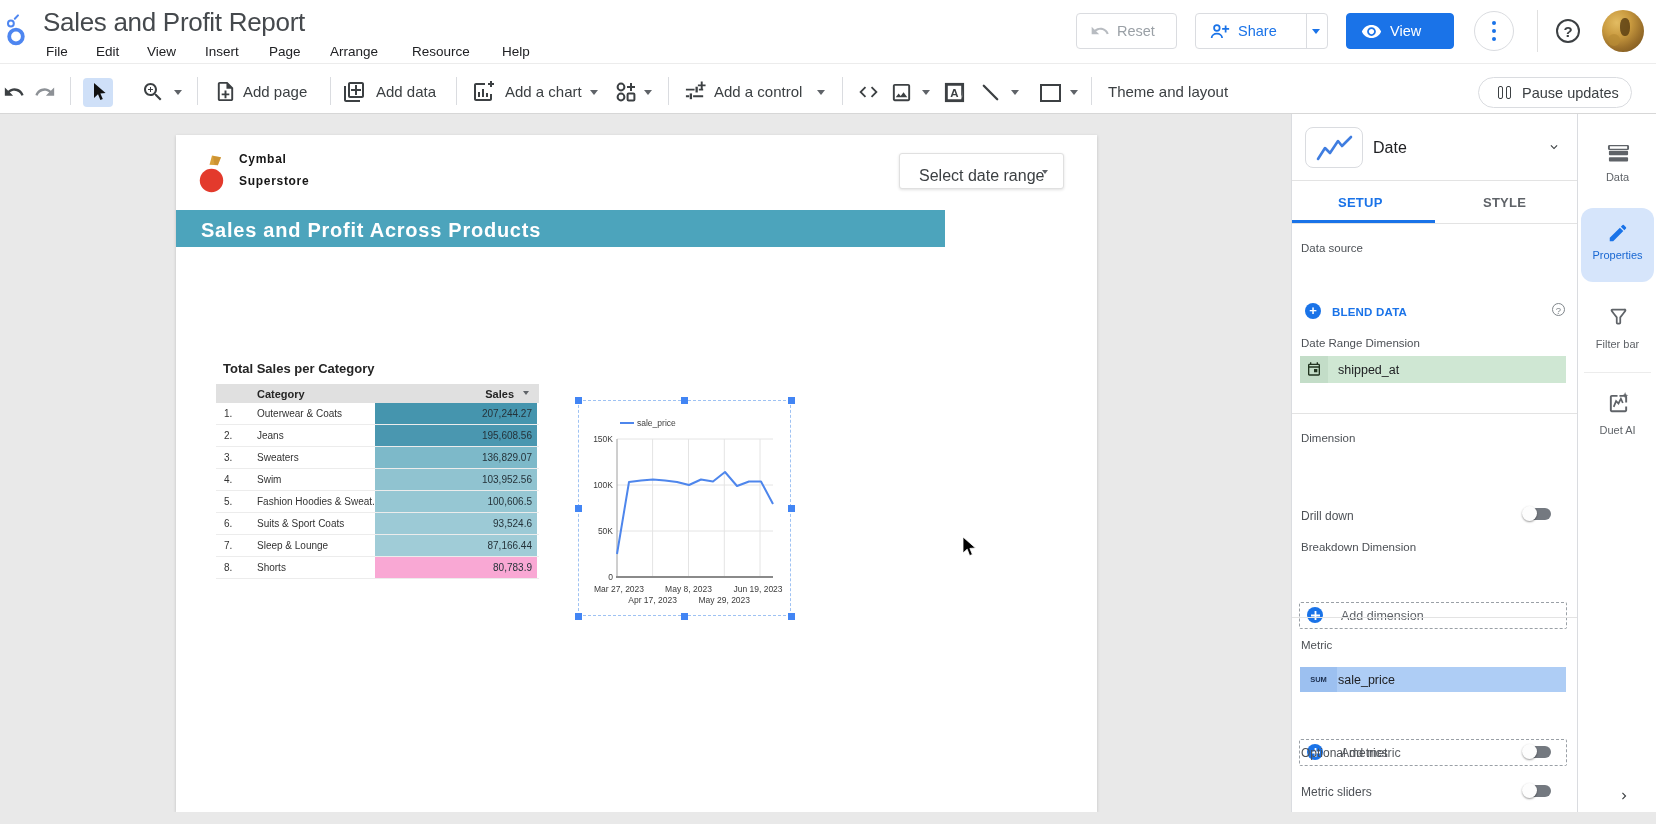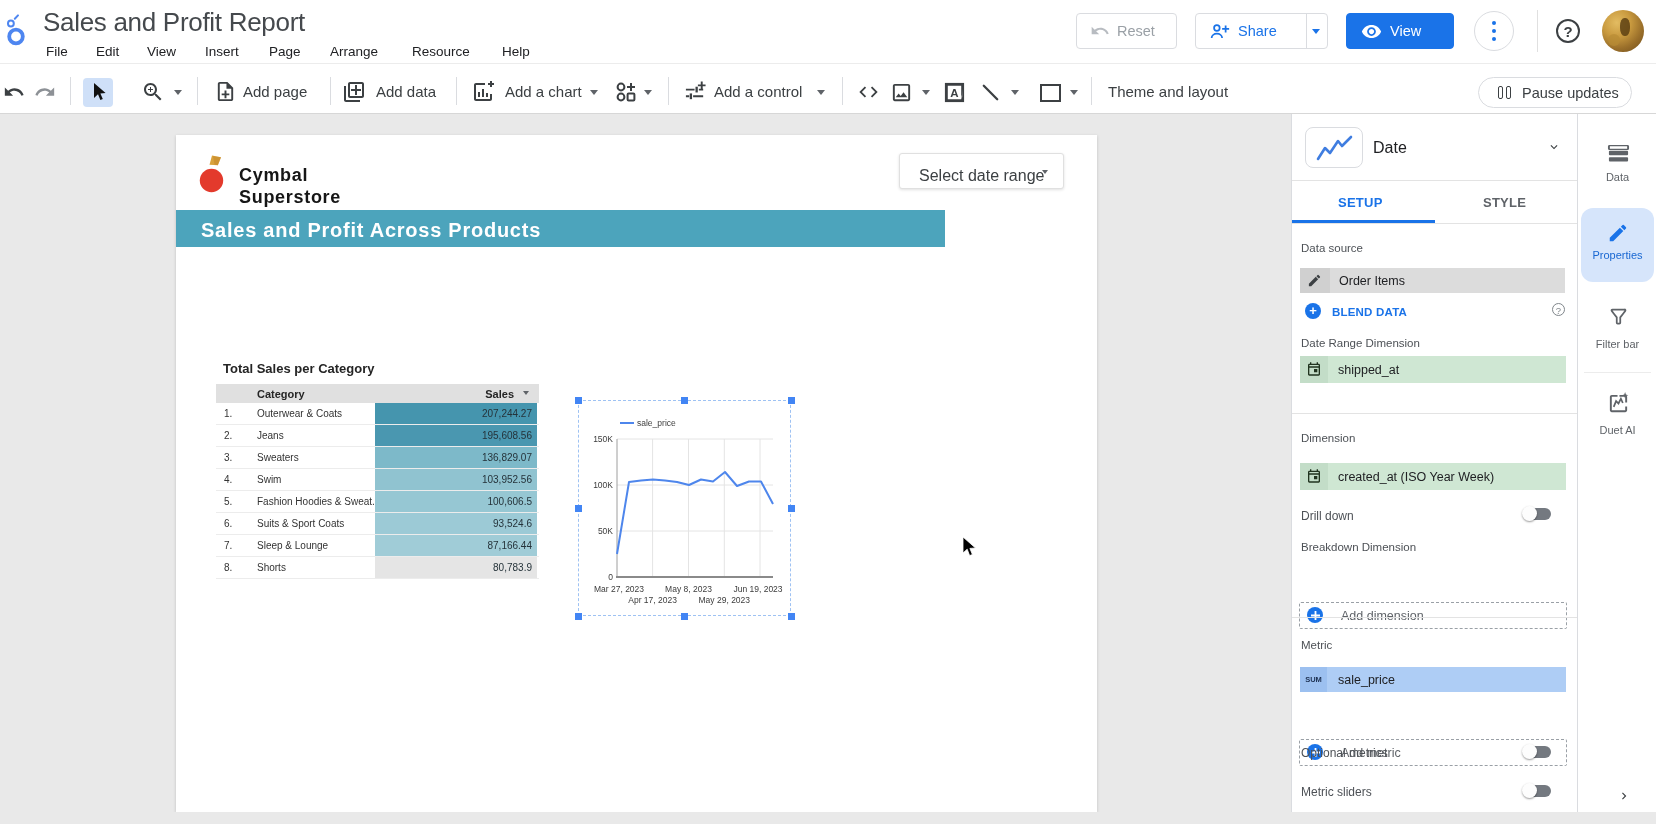--- a/index.html
+++ b/index.html
@@ -214,21 +214,21 @@
   </div>
 </div>
 <div id="canvas">
  <div id="page">
 
   <svg class="abs" style="left:20px;top:17px" width="32" height="42" viewBox="0 0 32 42">
     <polygon points="13.5,12.8 16,3.6 25,5.2 21.8,13.2" fill="#d9a23c"></polygon>
     <polygon points="17,4.2 25,5.2 21.8,13.2 18.5,12.6" fill="#c5892b" opacity="0.6"></polygon>
     <circle cx="15.5" cy="28.5" r="11.7" fill="#e33a2c"></circle>
   </svg>
-  <div class="abs" style="left:63px;top:29px;font-size:18px;font-weight:bold;color:#161616;line-height:22px;letter-spacing:0.7px;">Cymbal<br>Superstore</div>
+  <div class="abs" style="left:63px;top:13px;font-size:12px;font-weight:bold;color:#161616;line-height:22px;letter-spacing:0.7px;">Cymbal<br>Superstore</div>
 
   <div class="abs" style="left:723px;top:18px;width:165px;height:36px;background:#fff;border:1px solid #e0e0e0;border-radius:3px;box-shadow:0 1px 3px rgba(0,0,0,0.12);">
     <div class="abs" style="left:19px;top:13px;font-size:16px;color:#3c4043;">Select date range</div>
     <div class="caret" style="left:142px;top:16px;border-left-width:3px;border-right-width:3px;border-top-width:4px;"></div>
   </div>
   <div id="tealband">
         <span>Sales and Profit Across Products</span>
       </div>
 
   <div id="tbltitle">Total Sales per Category</div>
@@ -283,21 +283,21 @@
     <div class="trow">
           <span class="tnum">7.</span>
           <span class="tname">Sleep &amp; Lounge</span>
           <div class="tbar" style="background:#a0ccd7">
             <span class="tval">87,166.44</span>
           </div>
         </div>
     <div class="trow">
           <span class="tnum">8.</span>
           <span class="tname">Shorts</span>
-          <div class="tbar" style="background:#e5e5e5">
+          <div class="tbar" style="background:#f9a8d4">
             <span class="tval">80,783.9</span>
           </div>
         </div>
   </div>
 
   <div id="sel">
     <svg class="abs" style="left:0;top:0" width="211" height="214" viewBox="0 0 211 214">
 
       <line x1="41" y1="22" x2="55" y2="22" stroke="#4e86ec" stroke-width="2"></line>
       <text x="58" y="25" font-size="8.5" fill="#424242" font-family="Liberation Sans">sale_price</text>
@@ -359,72 +359,56 @@
       <path d="M7.41 8.59 12 13.17l4.59-4.58L18 10l-6 6-6-6z" fill="#3c4043"></path>
     </svg>
   <div class="pdivider" style="top:66px"></div>
 
   <div class="abs" style="left:46px;top:81px;font-size:13px;font-weight:bold;color:#1a73e8;letter-spacing:.25px;">SETUP</div>
   <div class="abs" style="left:191px;top:81px;font-size:13px;font-weight:bold;color:#5f6368;letter-spacing:.25px;">STYLE</div>
   <div class="abs" style="left:0;top:106px;width:143px;height:3px;background:#1a73e8;"></div>
   <div class="pdivider" style="top:109px"></div>
 
   <div class="plabel" style="top:128px">Data source</div>
-  <div class="abs" style="left:8px;top:154px;width:265px;height:25px;background:#dcdcdc;">
-    <div class="abs" style="left:0;top:0;width:30px;height:25px;background:#d0d0d0;">
-      <svg class="abs" style="left:7px;top:5px" width="15" height="15" viewBox="0 0 24 24">
-          <path d="M3 17.25V21h3.75L17.81 9.94l-3.75-3.75L3 17.25zM20.71 7.04c.39-.39.39-1.02 0-1.41l-2.34-2.34a.9959.9959 0 0 0-1.41 0l-1.83 1.83 3.75 3.75 1.83-1.83z" fill="#3c4043"></path>
-        </svg>
-    </div>
-    <div class="abs" style="left:39px;top:6px;font-size:12.5px;color:#202124;">Order Items</div>
-  </div>
   <div class="plus" style="left:13px;top:189px;">+</div>
   <div class="abs" style="left:40px;top:192px;font-size:11.5px;font-weight:bold;color:#1a73e8;letter-spacing:.2px;">BLEND DATA</div>
   <div class="abs" style="left:260px;top:189px;width:13px;height:13px;border:1.3px solid #80868b;border-radius:50%;text-align:center;font-size:9.5px;color:#80868b;line-height:13px;">?</div>
 
   <div class="plabel" style="top:223px">Date Range Dimension</div>
   <div class="gfield" style="top:242px">
     <div class="gico">
         <svg class="abs" style="left:6px;top:5px" width="16" height="16" viewBox="0 0 24 24">
           <path d="M19 4h-1V2h-2v2H8V2H6v2H5c-1.1 0-2 .9-2 2v14c0 1.1.9 2 2 2h14c1.1 0 2-.9 2-2V6c0-1.1-.9-2-2-2zm0 16H5V10h14v10zM5 8V6h14v2H5zm7 4h5v5h-5z" fill="#20331f"></path>
         </svg>
       </div>
     <div class="gtext">shipped_at</div>
   </div>
   <div class="pdivider" style="top:299px"></div>
 
   <div class="plabel" style="top:318px">Dimension</div>
-  <div class="gfield" style="top:349px">
-    <div class="gico">
-        <svg class="abs" style="left:6px;top:5px" width="16" height="16" viewBox="0 0 24 24">
-          <path d="M19 4h-1V2h-2v2H8V2H6v2H5c-1.1 0-2 .9-2 2v14c0 1.1.9 2 2 2h14c1.1 0 2-.9 2-2V6c0-1.1-.9-2-2-2zm0 16H5V10h14v10zM5 8V6h14v2H5zm7 4h5v5h-5z" fill="#20331f"></path>
-        </svg>
-      </div>
-    <div class="gtext">created_at (ISO Year Week)</div>
-  </div>
 
   <div class="plabel" style="top:395px;font-size:12px;">Drill down</div>
   <div class="toggle" style="left:230px;top:392px;">
       <div class="track"></div>
       <div class="knob"></div>
     </div>
 
   <div class="plabel" style="top:427px">Breakdown Dimension</div>
   <div class="dashfield" style="top:448px;">
     <div class="plus" style="top:4px;"></div>
     <svg class="abs" style="left:11px;top:8px" width="9" height="9" viewBox="0 0 10 10">
         <path d="M4 0h2v4h4v2H6v4H4V6H0V4h4z" fill="#fff"></path>
       </svg>
     <div class="abs" style="left:41px;top:6px;">Add dimension</div>
   </div>
   <div class="pdivider" style="top:503px"></div>
 
   <div class="plabel" style="top:525px">Metric</div>
   <div class="abs" style="left:8px;top:553px;width:266px;height:25px;background:#aecdf5;">
-    <div class="abs" style="left:0;top:0;width:27px;height:25px;background:#9cc0f0;text-align:center;font-size:7.5px;font-weight:bold;color:#1d3051;line-height:25px;">SUM</div>
+    <div class="abs" style="left:0;top:0;width:37px;height:25px;background:#9cc0f0;text-align:center;font-size:7.5px;font-weight:bold;color:#1d3051;line-height:25px;">SUM</div>
     <div class="abs" style="left:38px;top:6px;font-size:12.5px;color:#202124;font-weight:500;">sale_price</div>
   </div>
   <div class="dashfield" style="top:585px;">
     <div class="plus" style="top:4px;"></div>
     <svg class="abs" style="left:11px;top:8px" width="9" height="9" viewBox="0 0 10 10">
         <path d="M4 0h2v4h4v2H6v4H4V6H0V4h4z" fill="#fff"></path>
       </svg>
     <div class="abs" style="left:41px;top:6px;">Add metric</div>
   </div>
 

